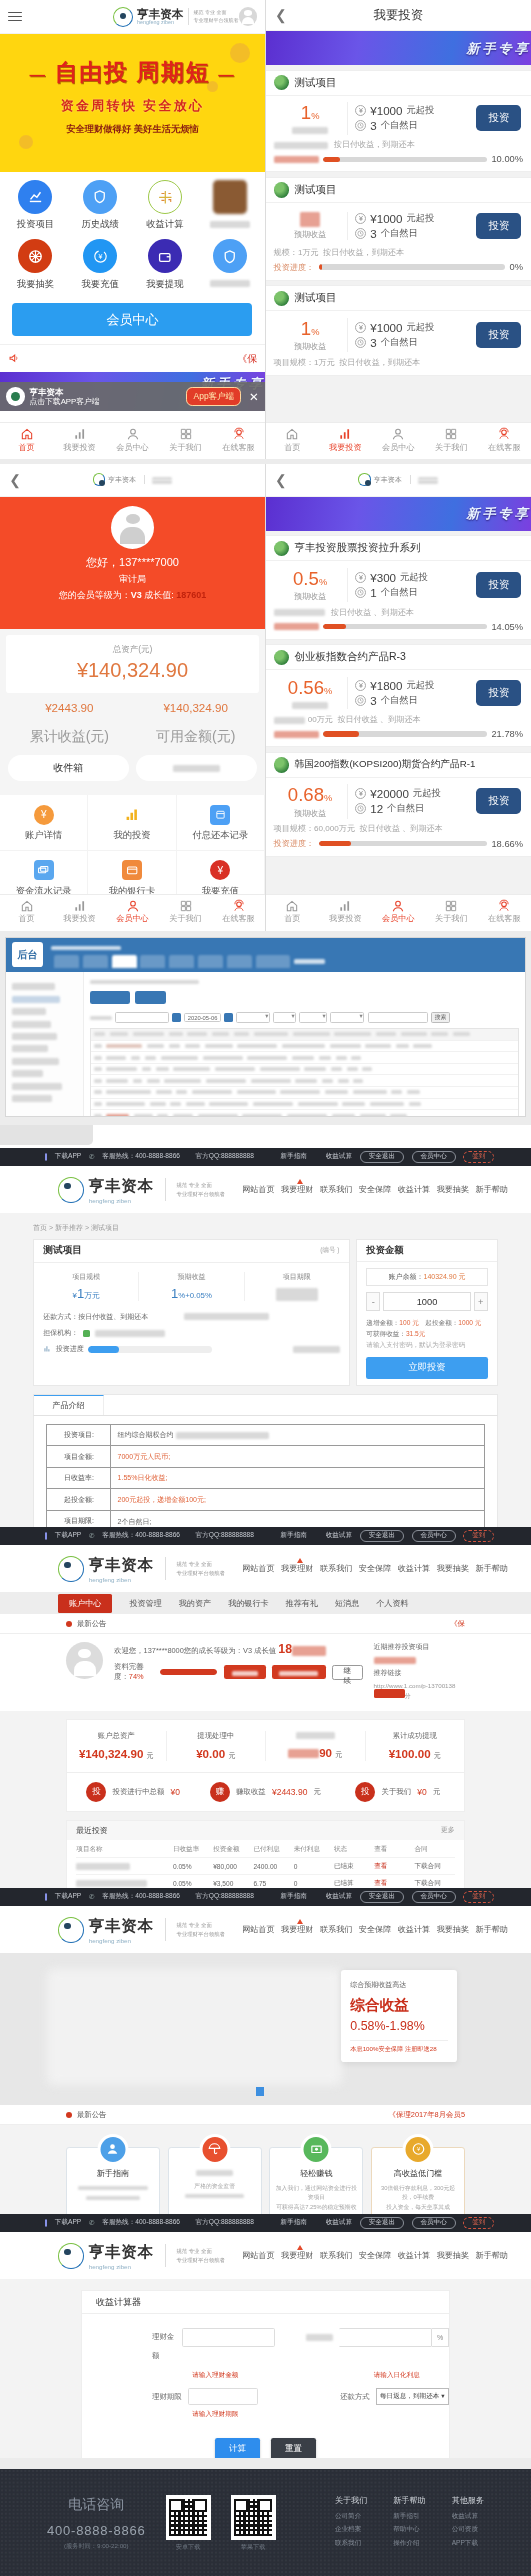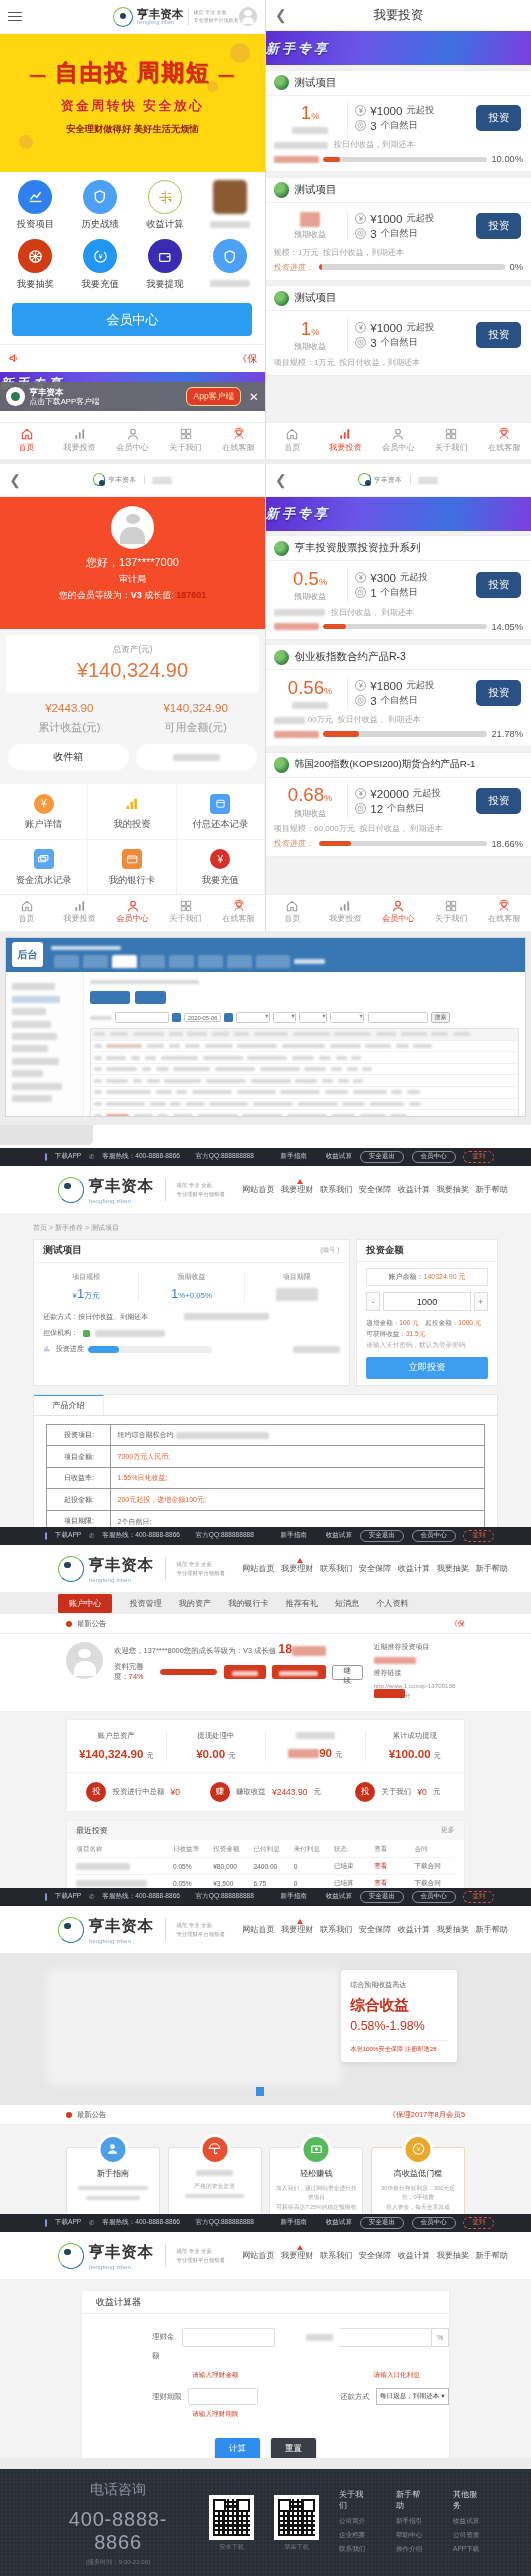--- a/index.html
+++ b/index.html
@@ -30,21 +30,21 @@
 .pgi{width:25%;text-align:center;margin-bottom:7.8px}
 .pgc{width:34px;height:34px;border-radius:50%;margin:0 auto 4.7px;display:flex;align-items:center;justify-content:center;color:#fff;font-size:15.5px}
 .pgl{font-size:9.3px;color:#444}
 .c-blue{background:#2f80ef}.c-blue2{background:#4da0f5}.c-calc{background:#fff;border:1.6px solid #9ec94a}.c-red{background:#d23c12}.c-cyan{background:#2196f3}.c-purp{background:#3b2bb3}
 .c-img{width:34px;height:34px;border-radius:4.7px;margin:0 auto 4.7px;background:#8a5a33;filter:blur(1.6px)}
 .membtn{margin:3.1px 12.4px 7.8px;height:33px;background:#2b9df0;border:none;border-radius:3.9px;color:#fff;font-size:13px;width:calc(100% - 25px)}
 .notice{height:28px;border-top:0.8px solid #f0f0f0;display:flex;align-items:center;padding:0 7.8px;overflow:hidden}
 .spk{color:#e8432b;font-size:11.6px}
 .ntail{margin-left:auto;color:#d5291c;font-size:10px;white-space:nowrap}
 .nbann{height:39px;background:linear-gradient(100deg,#5b2fd0 0%,#6a55e8 35%,#3f6fe0 70%,#7b3fe0 100%);position:relative;overflow:hidden}
-.nbann .nbt{position:absolute;top:3.1px;left:0;right:0;text-align:left;color:#eaf4ff;font-size:13px;font-weight:900;font-style:italic;letter-spacing:3.1px;text-shadow:0 0.8px 1.6px #2a1f7a}
+.nbann .nbt{position:absolute;top:3.1px;left:0;right:0;text-align:right;color:#eaf4ff;font-size:13px;font-weight:900;font-style:italic;letter-spacing:3.1px;text-shadow:0 0.8px 1.6px #2a1f7a}
 .dlbar{position:absolute;left:0;right:0;bottom:0;height:29.5px;background:rgba(105,105,105,.92);display:flex;align-items:center;padding:0 6.2px;color:#fff}
 .dlogo{width:18.6px;height:18.6px;border-radius:50%;background:#fff;position:relative;flex:0 0 auto}
 .dlogo::after{content:"";position:absolute;left:4.7px;top:4.7px;width:9.3px;height:9.3px;border-radius:50%;background:#2a7d4f}
 .dlt1{font-size:8.5px;font-weight:bold;line-height:1.2}.dlt2{font-size:7.8px;line-height:1.2}
 .dlbtn{margin-left:auto;background:#e23c28;border:0.8px solid #ffd9a0;color:#ffe9b0;font-size:8.5px;border-radius:6.2px;padding:2.3px 6.2px}
 .dlx{color:#fff;font-size:11.6px;margin-left:7.8px;font-weight:bold}
 .tabbar{position:absolute;left:0;right:0;bottom:0;height:37px;background:#fff;border-top:0.8px solid #ececec;display:flex}
 .tbi{flex:1;text-align:center;padding-top:3.9px;color:#9a9a9a;font-size:8.1px}
 .tbi svg{width:14px;height:14px;display:block;margin:0 auto 0.8px}
 .tbi.act{color:#e8432b}.tbi .svc{color:#e8432b}
@@ -77,21 +77,21 @@
 .mav{width:43px;height:43px;border-radius:50%;background:#fff;margin:0 auto 6.2px;position:relative}
 .mav::after{content:"";position:absolute;left:14.7px;top:8.5px;width:14px;height:10px;border-radius:50%;background:#cfcfcf}
 .mav::before{content:"";position:absolute;left:9.3px;top:21px;width:25px;height:17px;border-radius:11px 11px 0 0;background:#cfcfcf}
 .mg1{font-size:11px}.mg2{font-size:9px;margin-top:3.1px}.mg3{font-size:9px;margin-top:3.1px}
 .mg3 b{font-weight:bold}.mg3 .gv{color:#c1230d;font-weight:bold}
 .mwrap{background:#f5f5f5;padding:6.2px}
 .acard{background:#fff;border-radius:3.1px;text-align:center;padding:9.3px 0 11px}
 .alab{font-size:8.5px;color:#999}.aval{font-size:20px;color:#e07840;margin-top:3.1px}
 .astat{display:flex;text-align:center;padding:7.8px 0 3.1px}
 .astat>div{flex:1}
-.sv{font-size:11.6px;color:#e07840}.sl{font-size:11px;color:#9a9a9a;margin-top:6px}
+.sv{font-size:11.6px;color:#e07840}.sl{font-size:14px;color:#9a9a9a;margin-top:14px}
 .pillr{display:flex;gap:7.8px;padding:6.2px 1.6px 7.8px}
 .pill{flex:1;height:26px;background:#fff;border-radius:13px;display:flex;align-items:center;justify-content:center;font-size:10px;color:#333}
 .mmenu{display:flex;flex-wrap:wrap;background:#fff}
 .mmi{width:33.33%;text-align:center;padding:9.3px 0 7.8px;border-right:0.8px solid #f3f3f3;border-bottom:0.8px solid #f3f3f3}
 .mmic{width:20px;height:20px;margin:0 auto 4.7px;border-radius:3.9px;display:flex;align-items:center;justify-content:center;color:#fff;font-size:10px}
 .mml{font-size:9.3px;color:#555}
 
 .admin{margin:6.2px 4.7px 7.8px;background:#fff;border:0.8px solid #d7d7d7;height:180px;overflow:hidden;filter:saturate(.95)}
 .adh{height:34px;background:#3577b8;display:flex;align-items:center;padding:0 6.2px;gap:4.7px}
 .adlogo{width:31px;height:25px;background:#fff;border-radius:3.1px;color:#2e6da8;font-weight:bold;font-size:10px;display:flex;align-items:center;justify-content:center}
@@ -231,21 +231,21 @@
 .csuf{display:flex;align-items:center}
 .csuf span{height:18.6px;line-height:18.6px;border:0.8px solid #ddd;border-left:none;padding:0 4.7px;color:#888;font-size:7px}
 .chint{font-size:6.6px;color:#d2391f;margin:2.3px 0 7.8px}
 .csel{height:17px;border:0.8px solid #bbb;font-size:6.6px;color:#444;display:flex;align-items:center;padding:0 3.1px;background:#fff}
 .cbtns{display:flex;justify-content:center;gap:11px;margin:11px 0 12.4px}
 .calcbtn{width:45px;height:22px;background:#2e8ded;color:#fff;border:none;border-radius:2.3px;font-size:8.5px;box-shadow:0 1.6px 2.3px rgba(0,0,0,.25)}
 .resetbtn{width:45px;height:22px;background:#3a3f47;color:#fff;border:none;border-radius:2.3px;font-size:8.5px;box-shadow:0 1.6px 2.3px rgba(0,0,0,.25)}
 
 .foot{height:110px;background:#2a2e37;background-image:radial-gradient(rgba(255,255,255,.045) 0.8px,transparent 0.8px);background-size:3.9px 3.9px;display:flex;align-items:center;padding:0 47px;gap:20px;margin-top:11px}
 .fphone{text-align:center;color:#8a93a0}
-.fpl{font-size:14px}.fpn{font-size:20px;color:#9aa3ad;margin-top:9px;letter-spacing:0.8px}.fph{font-size:6.2px;margin-top:3.9px;color:#6f7883}
+.fpl{font-size:14px}.fpn{font-size:13px;color:#9aa3ad;margin-top:9px;letter-spacing:0.8px}.fph{font-size:6.2px;margin-top:3.9px;color:#6f7883}
 .qrw{text-align:center}
 .qr{width:45px;height:45px;background:#fff;padding:3.9px;position:relative}
 .qri{width:100%;height:100%;background:
  repeating-linear-gradient(0deg,#111 0 2.3px,transparent 2.3px 4.7px),
  repeating-linear-gradient(90deg,#111 0 2.3px,#fff 2.3px 4.7px)}
 .qr::after,.qr::before{content:"";position:absolute;width:9.3px;height:9.3px;border:2.3px solid #111;background:#fff}
 .qr::before{left:3.9px;top:3.9px}.qr::after{right:3.9px;top:3.9px}
 .qrl{font-size:6.2px;color:#6f7883;margin-top:3.1px}
 .fcols{display:flex;gap:26px;margin-left:auto}
 .fcol .ft{font-size:8.1px;color:#cfd4da;margin-bottom:6.2px}

